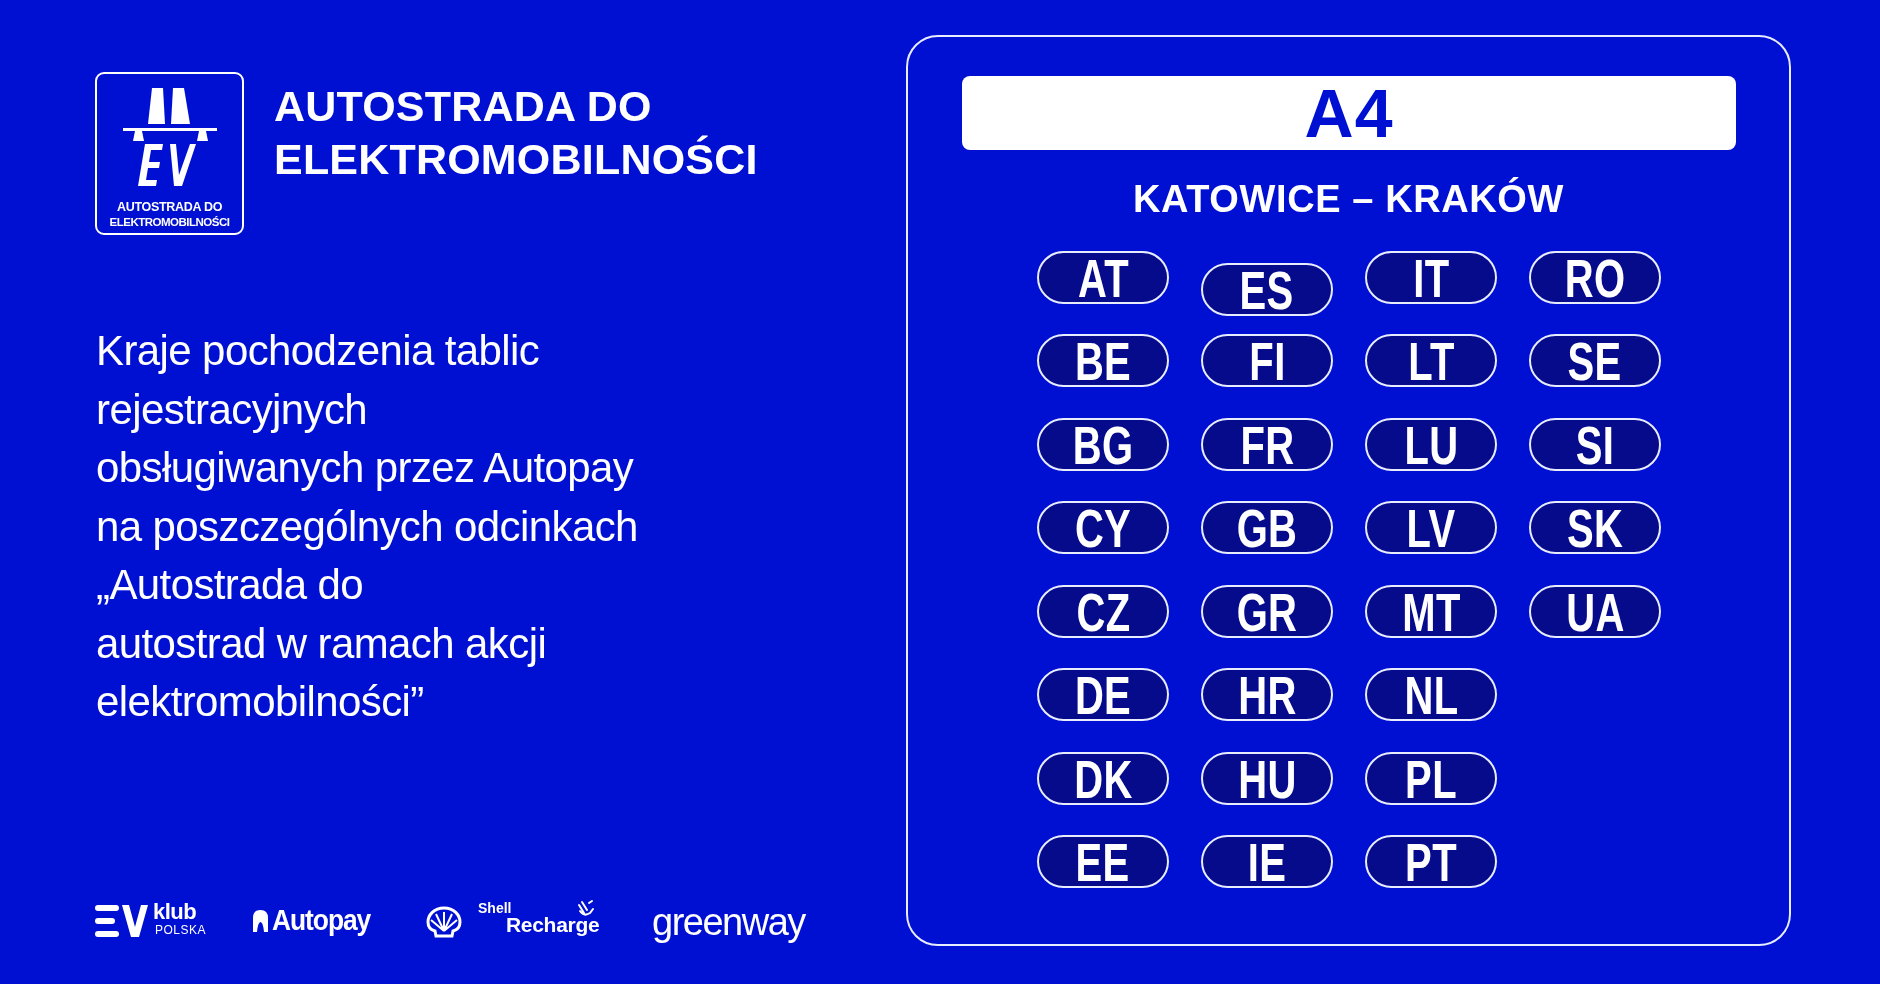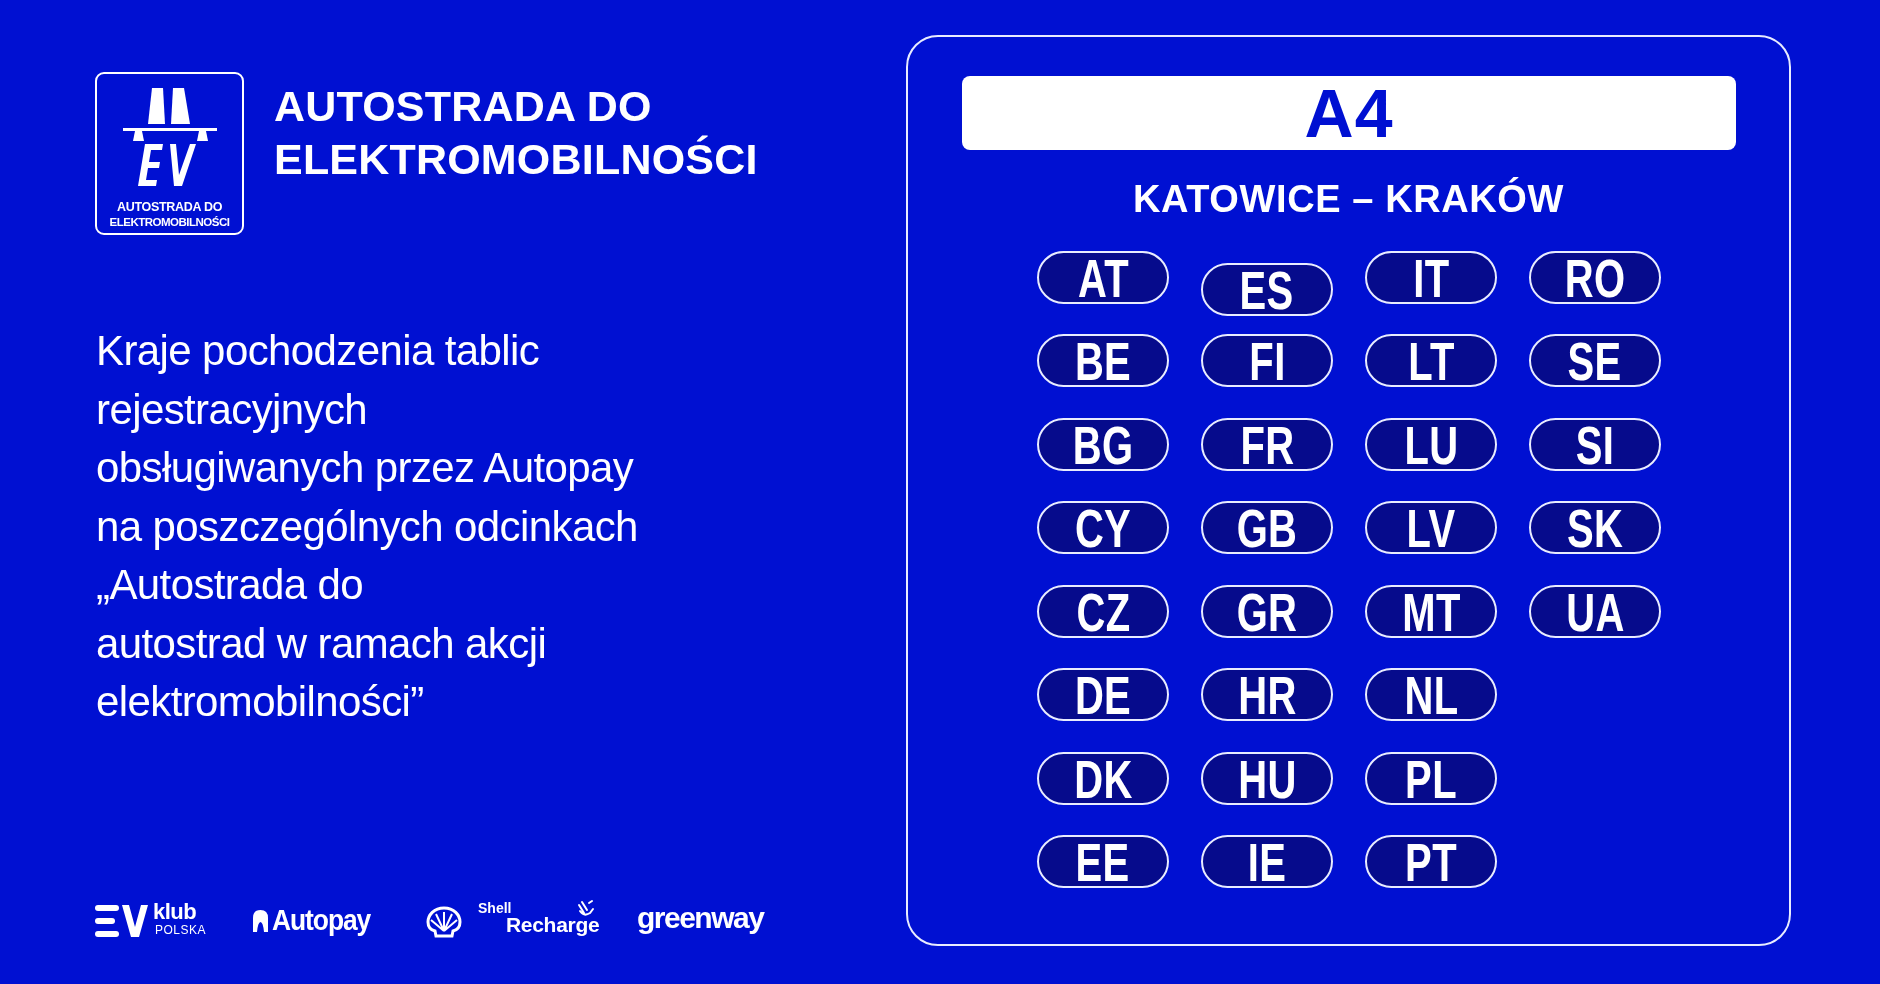--- a/index.html
+++ b/index.html
@@ -88,22 +88,22 @@
       font-size: 14px; font-weight: 700; line-height: 14px; white-space: nowrap;
     }
     .shell .sh2 {
       position: absolute; left: 52px; top: 11px;
       font-size: 21px; font-weight: 700; line-height: 22px; white-space: nowrap;
       letter-spacing: -0.3px;
       margin-left: 28px;
     }
     .shell .plug { position: absolute; left: 150px; top: -4px; }
     .greenway {
-      position: absolute; left: 637px; top: 6px;
-      font-size: 30px; font-weight: 700; letter-spacing: -1.5px;
+      position: absolute; left: 652px; top: 6px;
+      font-size: 38px; font-weight: 400; letter-spacing: -1.5px;
       white-space: nowrap;
     }
 
     
     .panel {
       left: 906px; top: 35px;
       width: 885px; height: 911px;
       border: 2px solid #e8ecff;
       border-radius: 32px;
       box-sizing: border-box;

